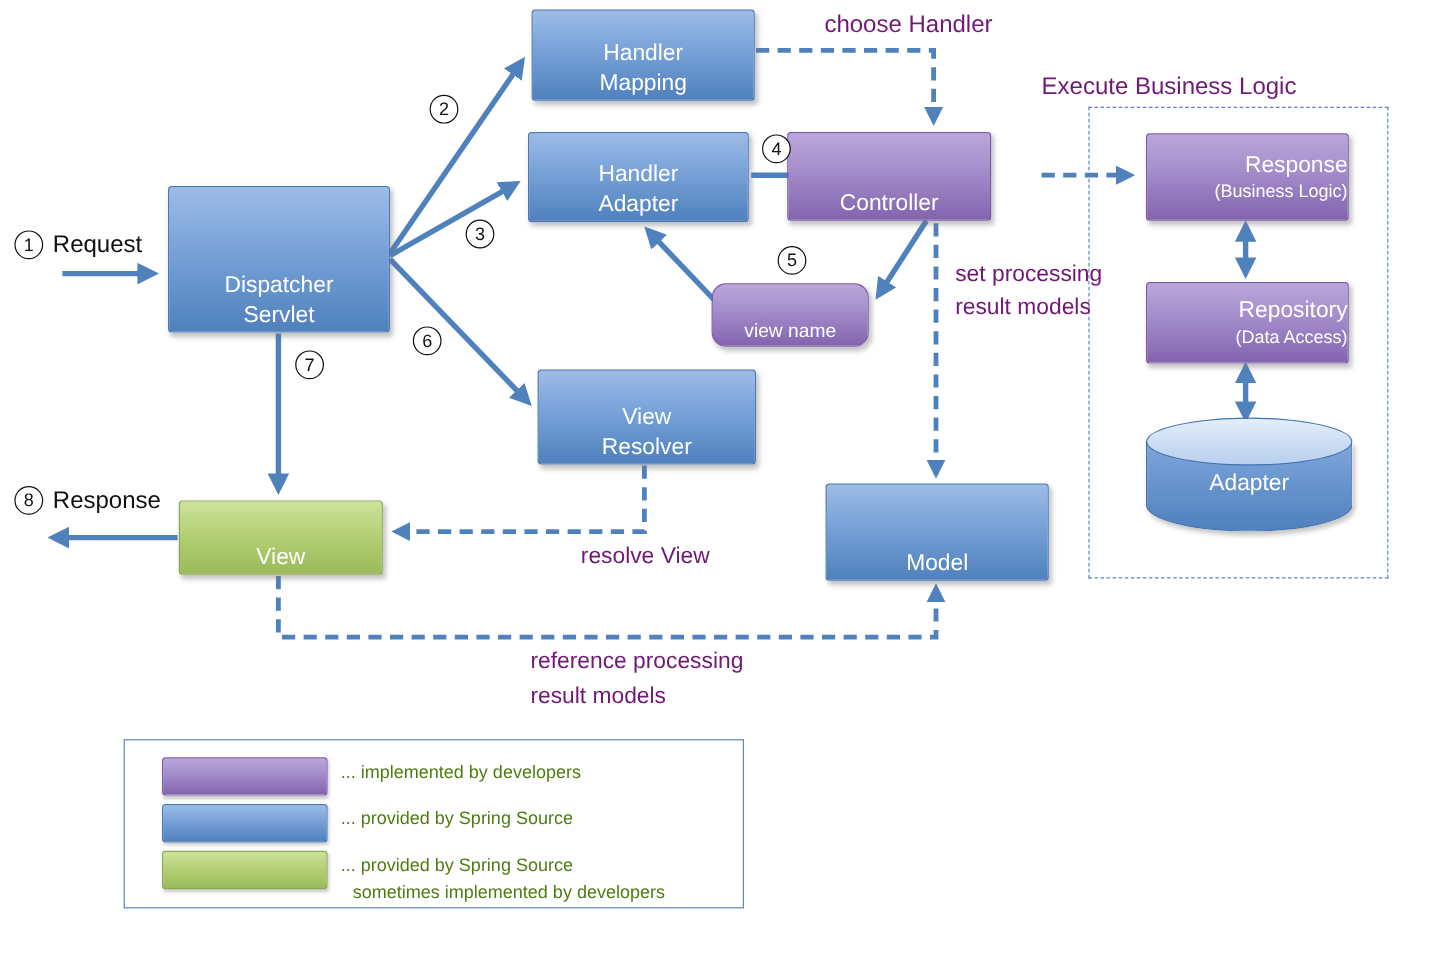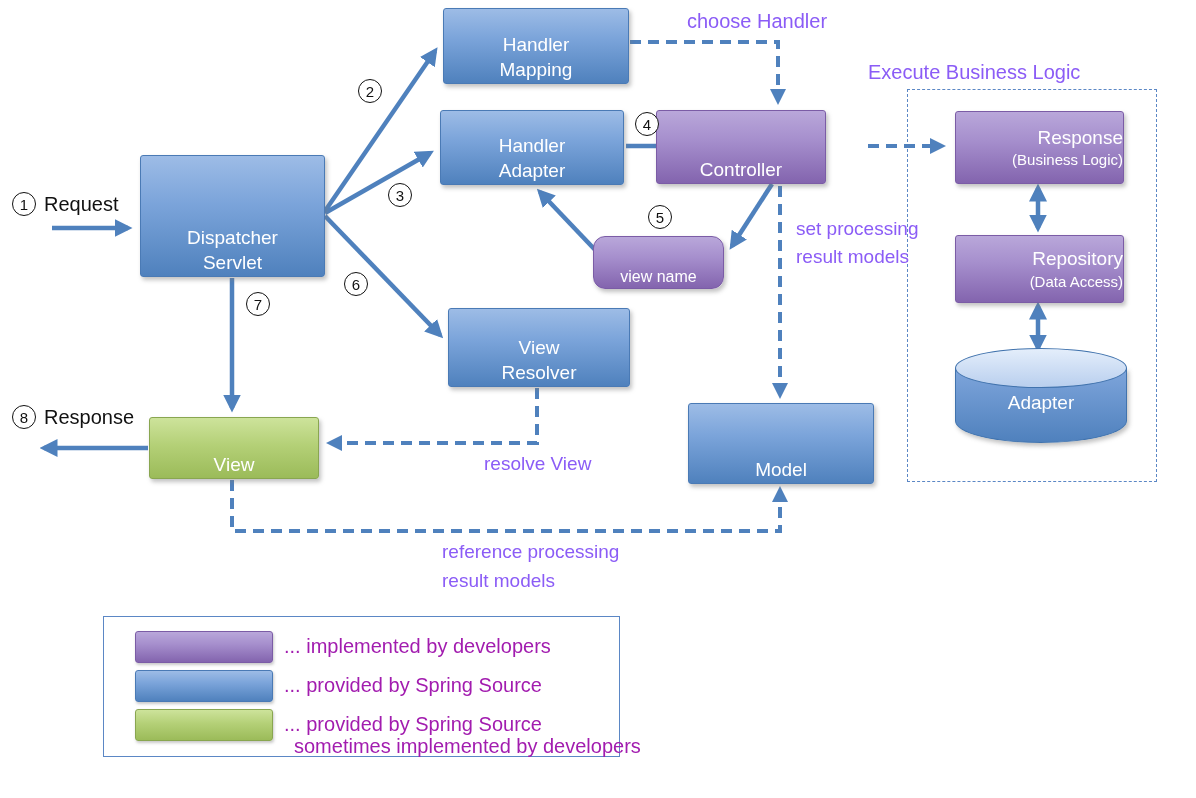--- a/index.html
+++ b/index.html
@@ -15,21 +15,21 @@
   }
   .box-blue{background:linear-gradient(180deg,#9dbce6 0%,#7ba4da 40%,#4f81bd 100%);border:1.5px solid #4a7ab5;}
   .box-purple{background:linear-gradient(180deg,#b9a7da 0%,#a68fcd 40%,#8364ae 100%);border:1.5px solid #7b5ca6;}
   .box-green{background:linear-gradient(180deg,#cde39b 0%,#b4d077 45%,#9bbb59 100%);border:1.5px solid #89a650;}
   .node .sub{font-size:15px;}
   .col{display:flex;flex-direction:column;}
   .rounded{border-radius:12px;font-size:16px;}
   .region{
     position:absolute;z-index:0;border:1.5px dashed #5b87c5;background:transparent;
   }
-  .txt{position:absolute;z-index:3;font-size:19px;color:#8b5cf6;white-space:nowrap;}
+  .txt{position:absolute;z-index:3;font-size:19px;color:#701a75;white-space:nowrap;}
   .txt.big{font-size:20px;}
   .circ{
     display:inline-flex;align-items:center;justify-content:center;
     width:24px;height:24px;border:1.7px solid #111;border-radius:50%;
     font-size:15px;color:#111;background:#fff;box-sizing:border-box;
   }
   .circ.abs{position:absolute;z-index:3;}
   .step-label{
     position:absolute;z-index:3;display:flex;align-items:center;gap:8px;
     font-size:20px;color:#111;white-space:nowrap;
@@ -54,21 +54,21 @@
   }
   
   .legend{
     position:absolute;left:103px;top:616px;width:517px;height:141px;z-index:2;
     border:1.5px solid #5b87c5;background:#fff;box-sizing:border-box;
   }
   .legend .swatch{
     position:absolute;left:31px;width:136px;height:30px;border-radius:3px;
     box-shadow:1px 2px 3px rgba(120,120,120,.4);
   }
-  .legend .ltxt{position:absolute;left:180px;font-size:20px;color:#a21caf;white-space:nowrap;}
+  .legend .ltxt{position:absolute;left:180px;font-size:15px;color:#4d7c0f;white-space:nowrap;}
 </style>
 </head>
 <body>
 
 <div id="stage">
 
   <div class="region" style="left:907px;top:89px;width:248px;height:391px;"></div>
 
   <svg class="connectors" viewBox="0 0 1196 798">
     <defs>

